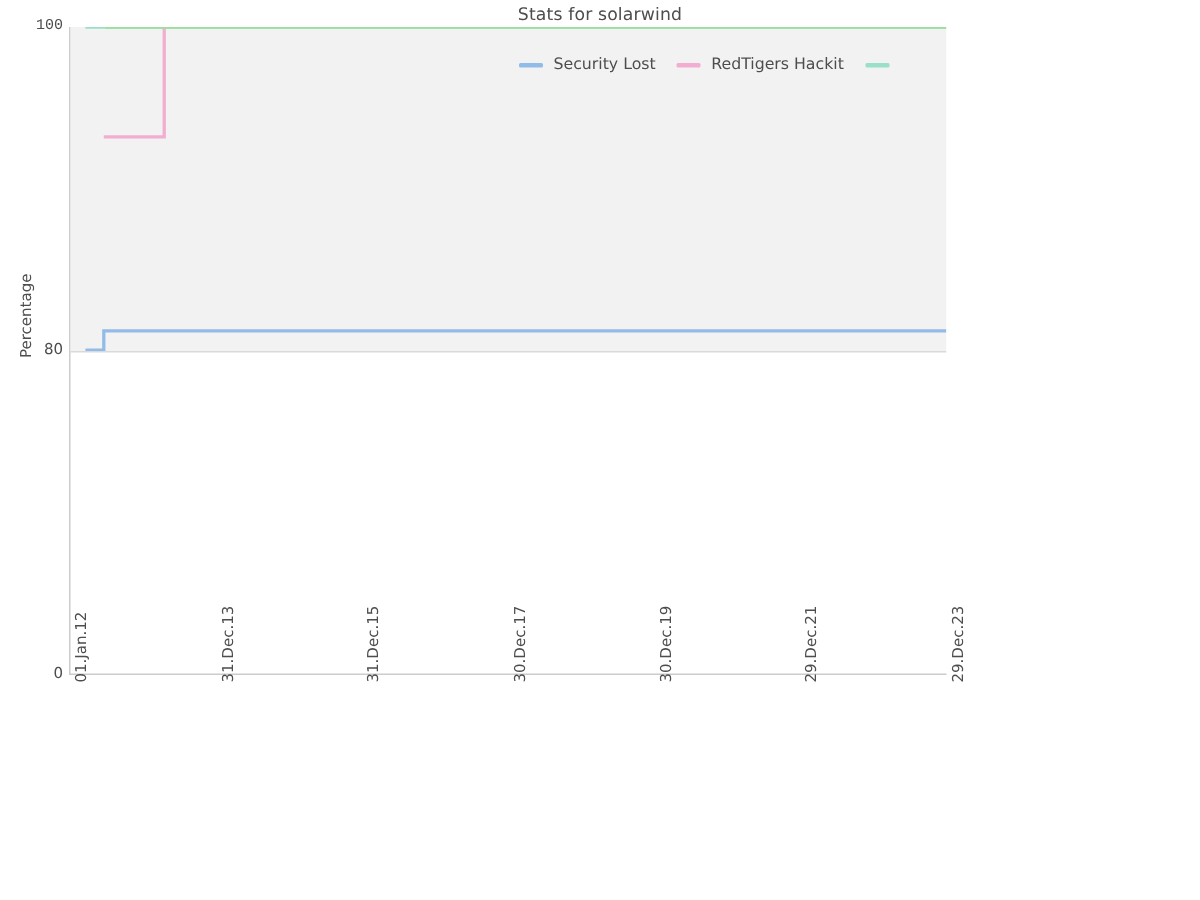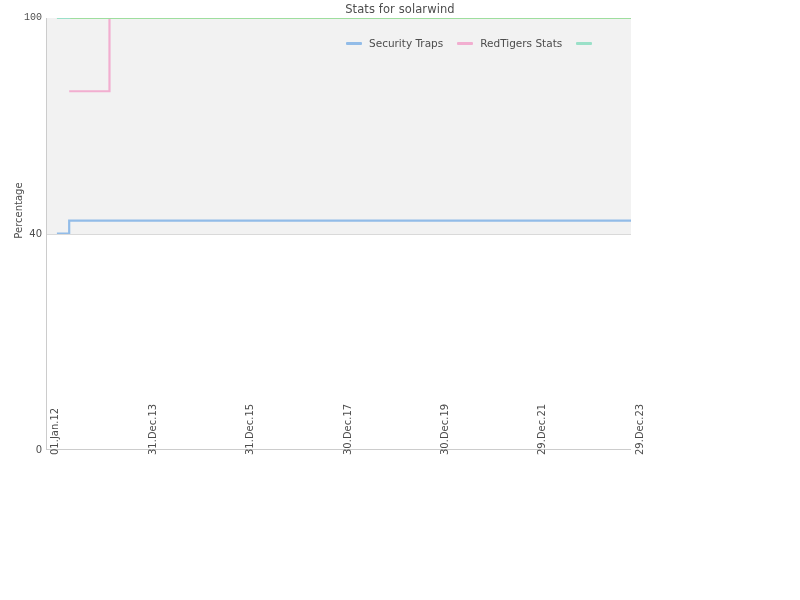--- a/index.html
+++ b/index.html
@@ -162,21 +162,21 @@
 </head>
 <body>
 
 <div id="chart-root">
 
   <div class="chart-title">Stats for solarwind</div>
 
   <div class="y-ticks-wrap">
     <div class="y-axis-title">Percentage</div>
   <div class="y-tick" style="top: 445px;">0</div>
-      <div class="y-tick" style="top: 229px;">40</div>
+      <div class="y-tick" style="top: 229px;">80</div>
       <div class="y-tick" style="top: 13px; font-family: Liberation Mono, monospace;">100</div>
     </div>
 
   <div class="plot-area">
     <div class="plot-inner">
       <div class="band" style="height: 216px;"></div>
       <svg class="series-svg" id="series-svg" viewBox="0 0 585 432" preserveAspectRatio="none">
           <polyline points="9.95,216.00 22.23,216.00 22.23,203.04 585.00,203.04" fill="none" stroke="#92bce8" stroke-width="2.2" stroke-linecap="butt" stroke-linejoin="miter" vector-effect="non-scaling-stroke"></polyline>
           <polyline points="22.23,73.44 62.59,73.44 62.59,0.00" fill="none" stroke="#f2aed0" stroke-width="2.2" stroke-linecap="butt" stroke-linejoin="miter" vector-effect="non-scaling-stroke"></polyline>
           <polyline points="9.95,0.00 585.00,0.00" fill="none" stroke="#9ae0c8" stroke-width="2.2" stroke-linecap="butt" stroke-linejoin="miter" vector-effect="non-scaling-stroke"></polyline>
@@ -193,25 +193,25 @@
       <div class="x-tick" style="left: 296.5px;">30.Dec.17</div>
       <div class="x-tick" style="left: 394.019px;">30.Dec.19</div>
       <div class="x-tick" style="left: 491.481px;">29.Dec.21</div>
       <div class="x-tick" style="left: 589px;">29.Dec.23</div>
     </div>
 
   <div class="legend" id="legend">
       <div class="legend-row">
         <div class="legend-item">
           <span class="legend-swatch" style="background: rgb(146, 188, 232);"></span>
-          <span class="legend-label">Security Traps</span>
+          <span class="legend-label">Security Lost</span>
         </div>
         <div class="legend-item">
           <span class="legend-swatch" style="background: rgb(242, 174, 208);"></span>
-          <span class="legend-label">RedTigers Stats</span>
+          <span class="legend-label">RedTigers Hackit</span>
         </div>
         <div class="legend-item">
           <span class="legend-swatch" style="background: rgb(154, 224, 200);"></span>
         </div>
       </div>
     </div>
 
 </div>
 
 </body></html>

